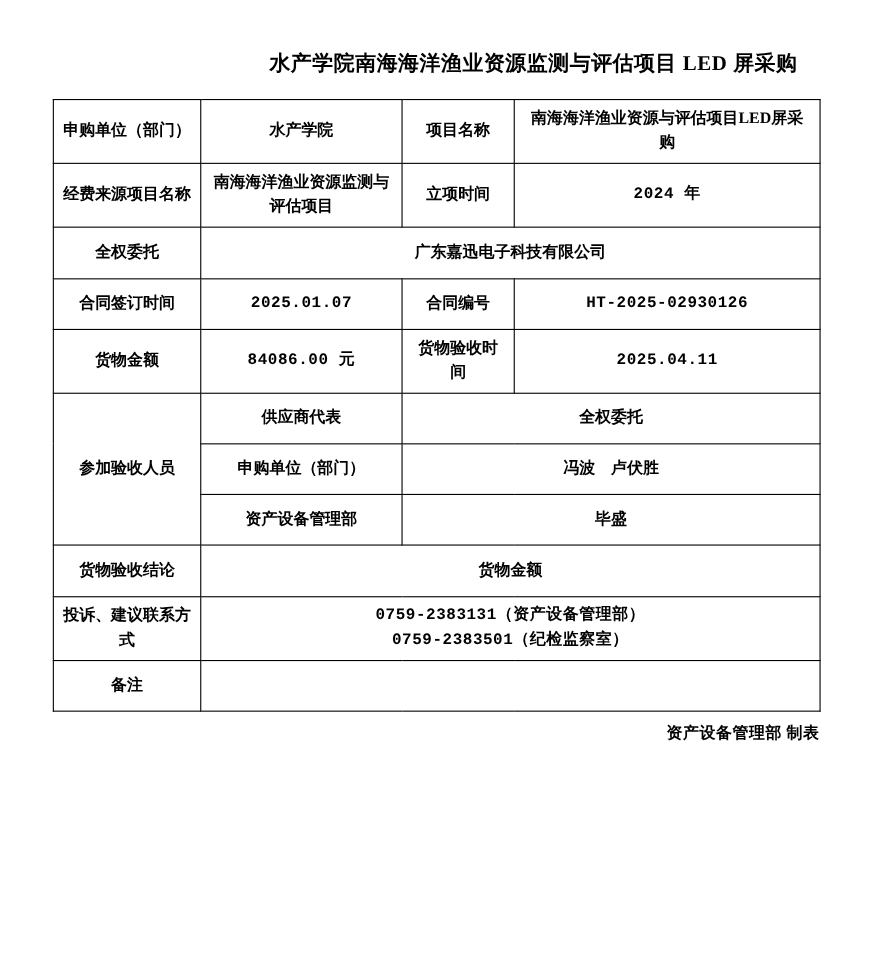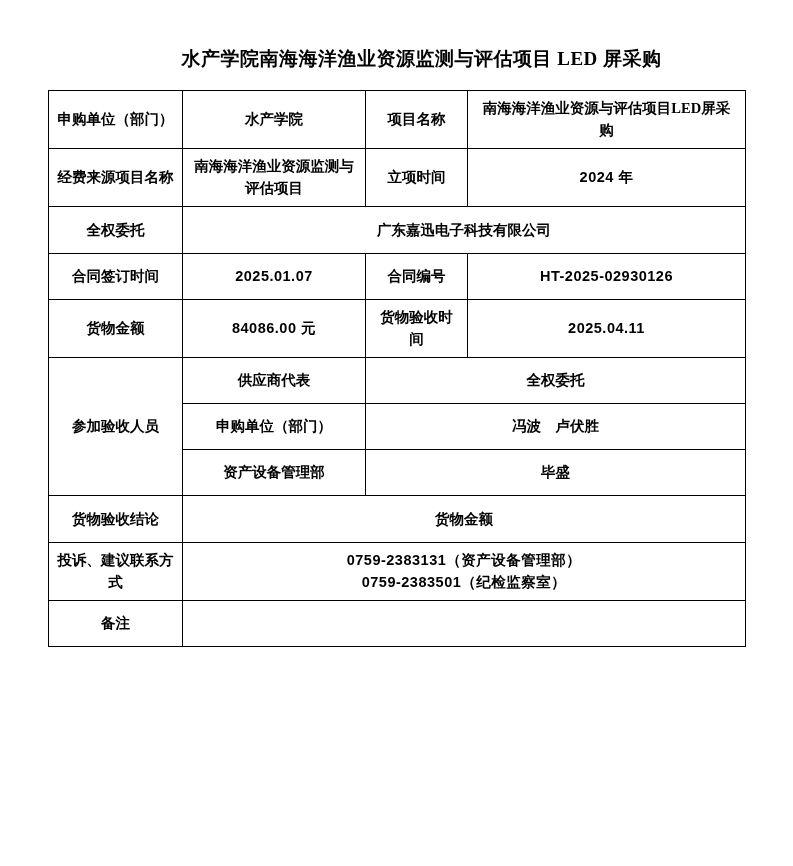--- a/index.html
+++ b/index.html
@@ -19,21 +19,21 @@
     width: 793px;
     height: 866px;
     box-sizing: border-box;
     padding: 40px 48px 0 48px;
   }
   .doc-title {
     font-size: 19px;
     font-weight: bold;
     line-height: 38px;
     letter-spacing: 0.5px;
-    text-align: center;
+    text-align: right;
     padding-left: 70px;
     padding-right: 20px;
     margin-bottom: 12px;
   }
   table.main {
     border-collapse: collapse;
     width: 697px;
     margin: 0 auto;
     table-layout: fixed;
   }
@@ -43,21 +43,21 @@
     vertical-align: middle;
     font-size: 14.5px;
     font-weight: bold;
     padding: 6px 8px;
     line-height: 1.55;
   }
   td.value {
     font-weight: bold;
   }
   td.num {
-    font-family: Liberation Sans, sans-serif;
+    font-family: Liberation Mono, monospace;
     letter-spacing: 0.5px;
   }
   td.left {
     text-align: left;
     padding-left: 14px;
   }
   .row-tall { height: 47px; }
   .row-mid { height: 46px; }
   .footer {
     width: 697px;
@@ -141,14 +141,15 @@
           <div>0759-2383501（纪检监察室）</div>
         </td>
       </tr>
       <tr style="height:46px">
         <td>备注</td>
         <td class="value" colspan="3"></td>
       </tr>
     </tbody>
   </table>
 
+  <div class="footer">资产设备管理部 制表</div>
 
 </div>
 
 </body></html>

